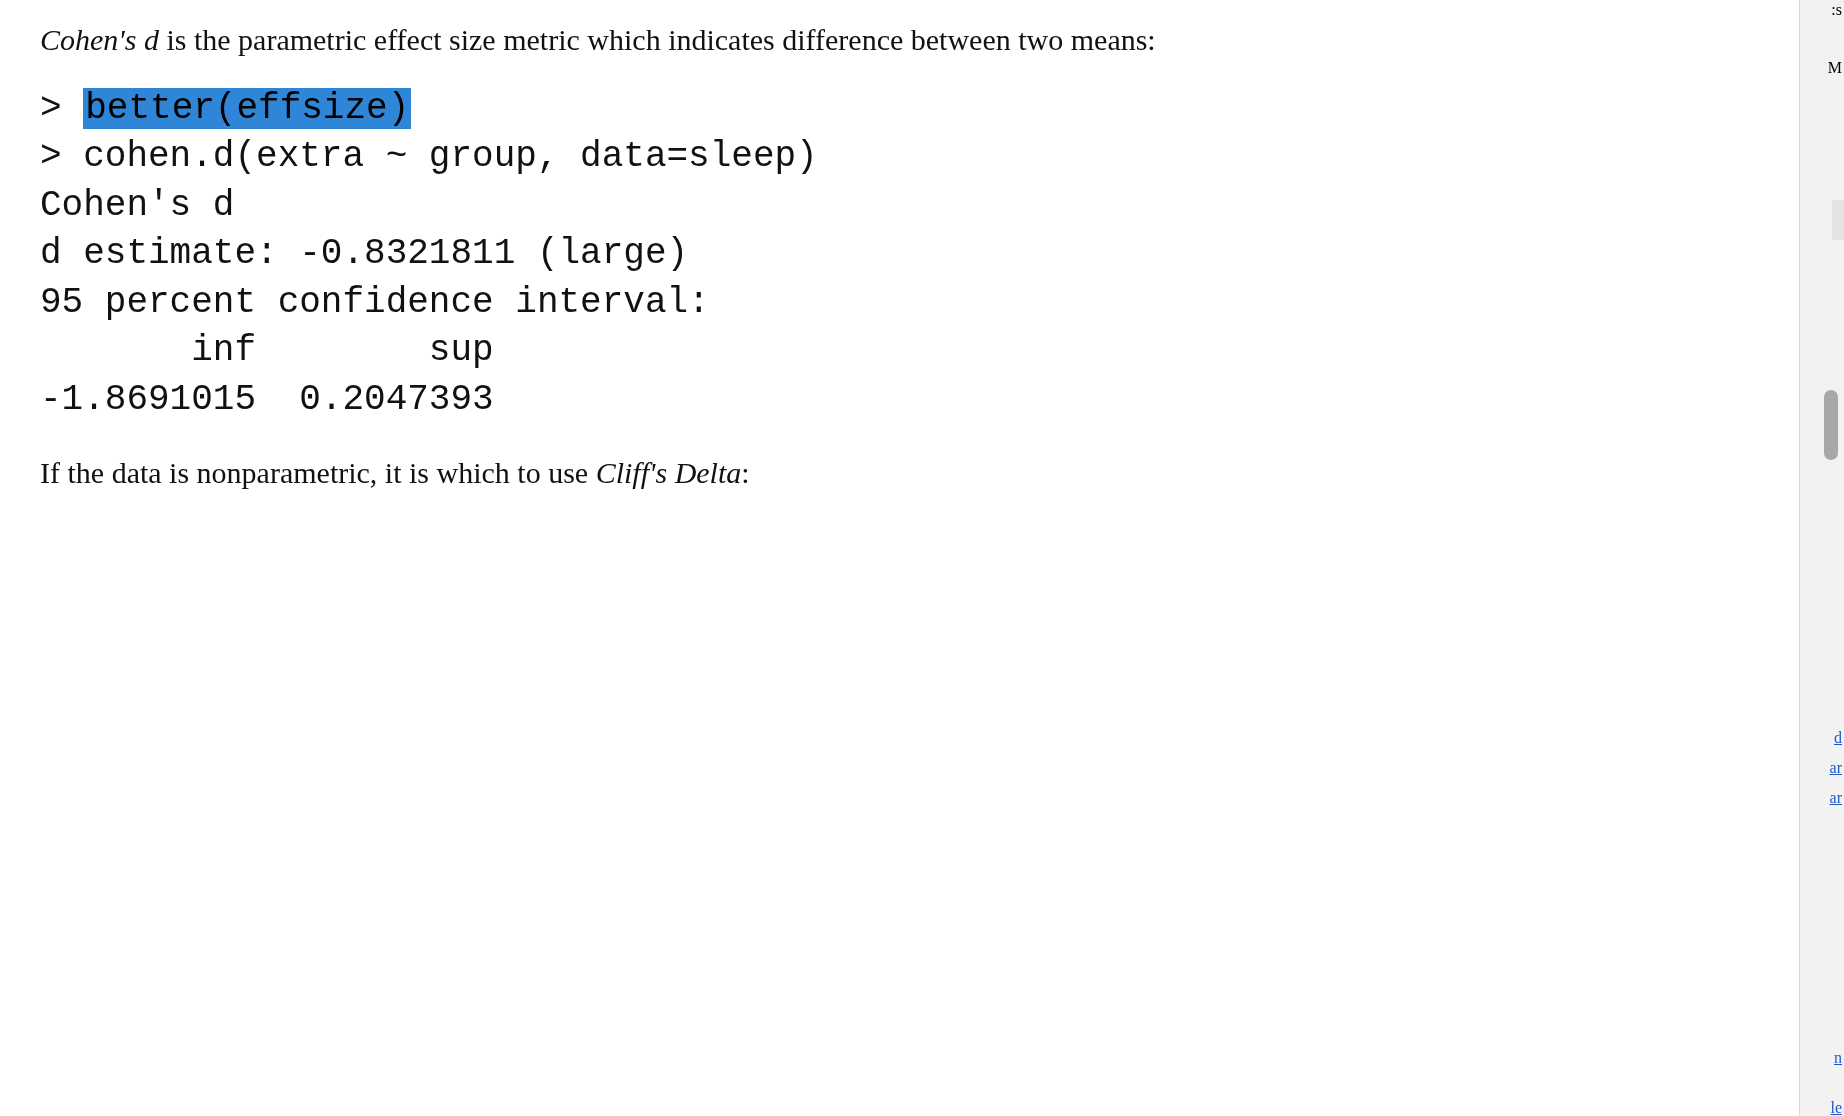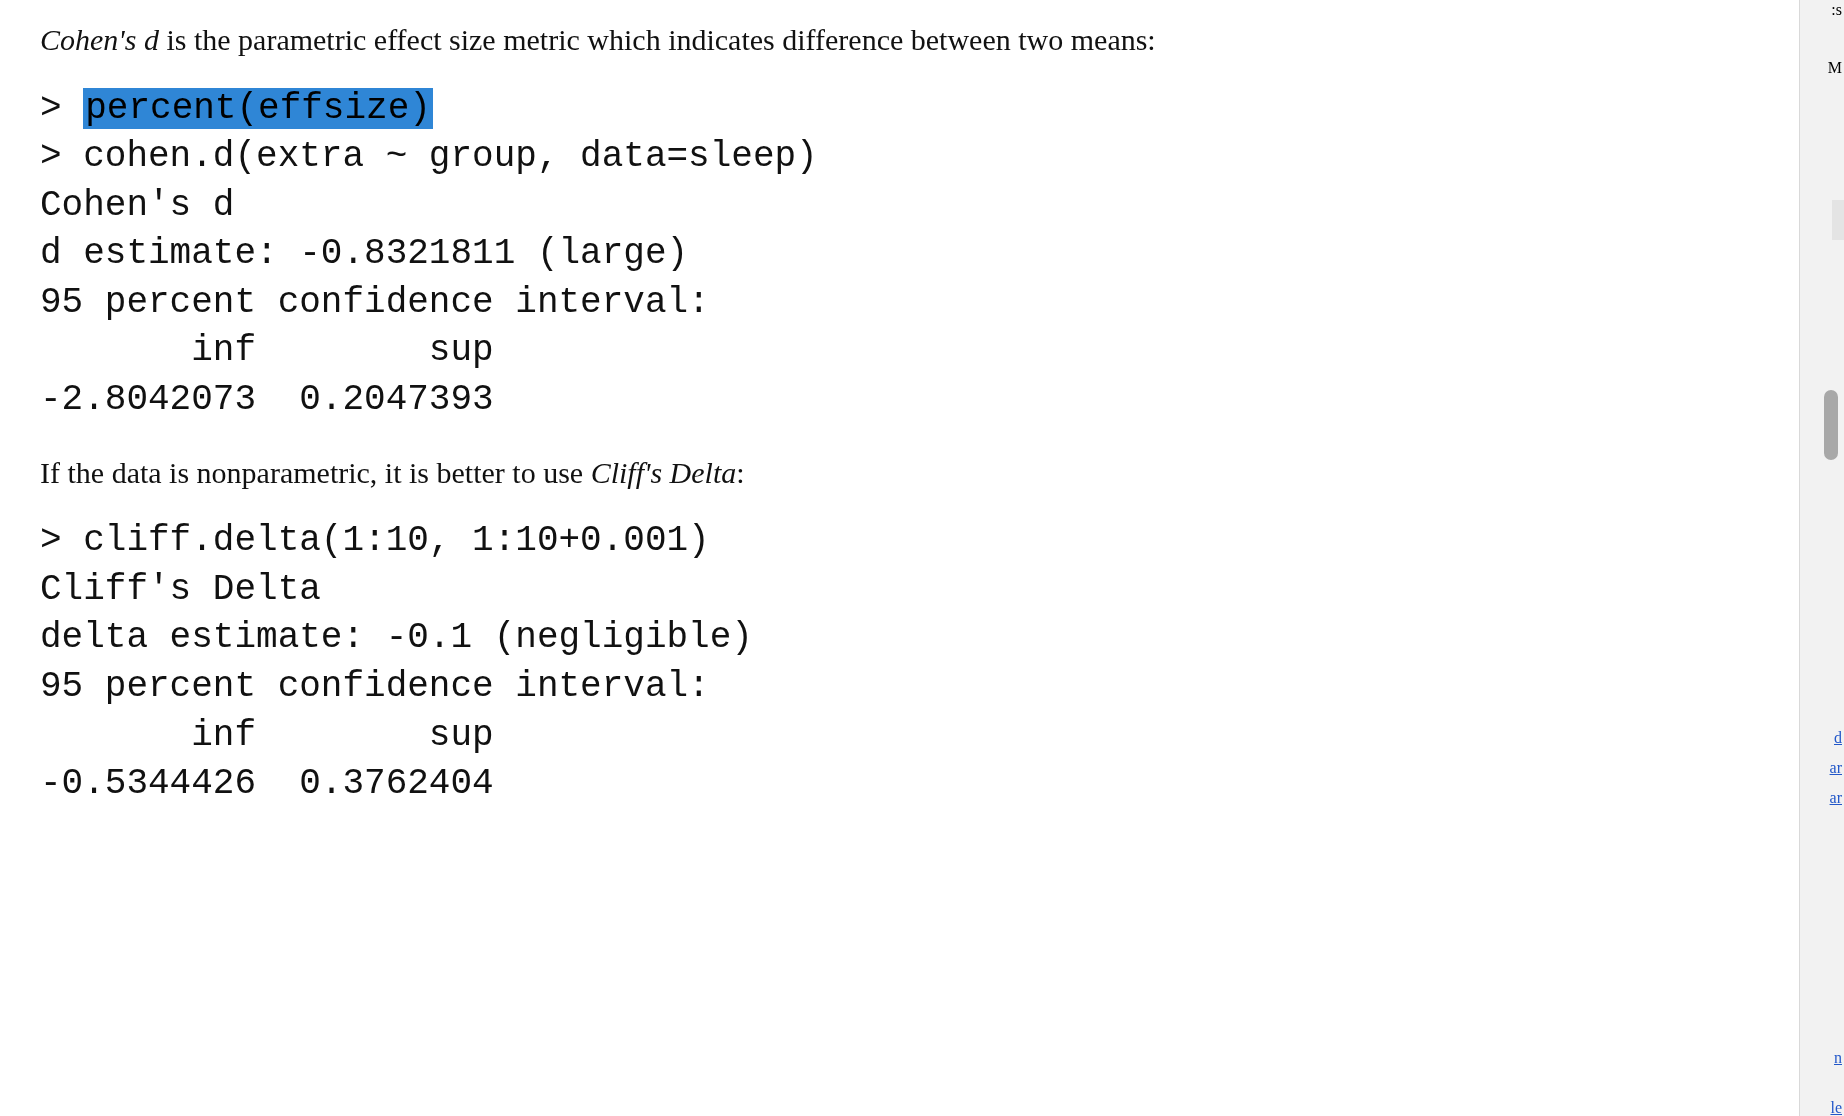--- a/index.html
+++ b/index.html
@@ -73,39 +73,33 @@
 </style>
 </head>
 <body>
 
 <div class="page">
 
   <p class="prose">
     <span class="em">Cohen's d</span><span> is the parametric effect size metric which indicates difference between two means:</span>
   </p>
 
-  <div class="code"><span>&gt; </span><span class="hl">percent(effsize)</span>
+  <div class="code"><span>&gt; </span><span class="hl">better(effsize)</span>
 <span>&gt; cohen.d(extra ~ group, data=sleep)</span>
 <span>Cohen's d</span>
 <span>d estimate: -0.8321811 (large)</span>
 <span>95 percent confidence interval:</span>
 <span>       inf        sup </span>
-<span>-2.8042073  0.2047393</span></div>
+<span>-1.8691015  0.2047393</span></div>
 
 
   <p class="prose">
-    <span>If the data is nonparametric, it is better to use </span><span class="em">Cliff's Delta</span><span>:</span>
+    <span>If the data is nonparametric, it is which to use </span><span class="em">Cliff's Delta</span><span>:</span>
   </p>
 
-  <div class="code"><span>&gt; cliff.delta(1:10, 1:10+0.001)</span>
-<span>Cliff's Delta</span>
-<span>delta estimate: -0.1 (negligible)</span>
-<span>95 percent confidence interval:</span>
-<span>       inf        sup </span>
-<span>-0.5344426  0.3762404</span></div>
 
 </div>
 
 <div class="gutter">
   <div class="bar" style="top:200px;height:40px"></div>
   <div class="thumb" style="top:390px;height:70px"></div>
   <span class="frag black" style="top:2px">:s</span>
   <span class="frag black" style="top:60px">M</span>
   <span class="frag" style="top:730px">d</span>
   <span class="frag" style="top:760px">ar</span>

